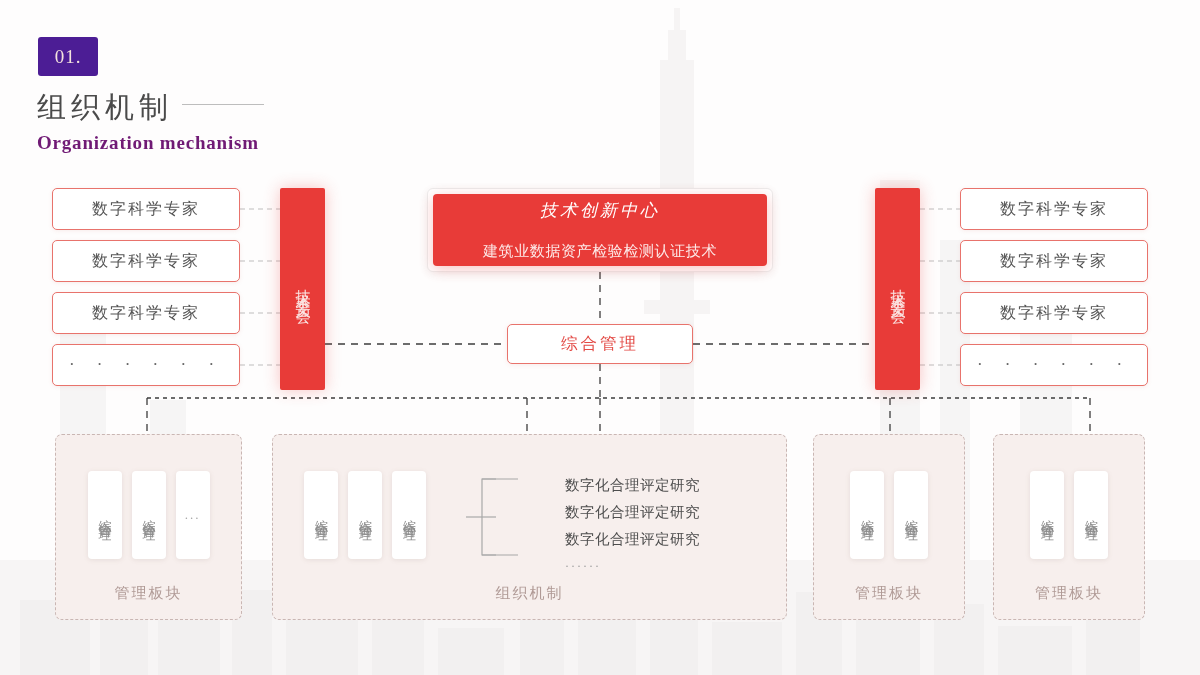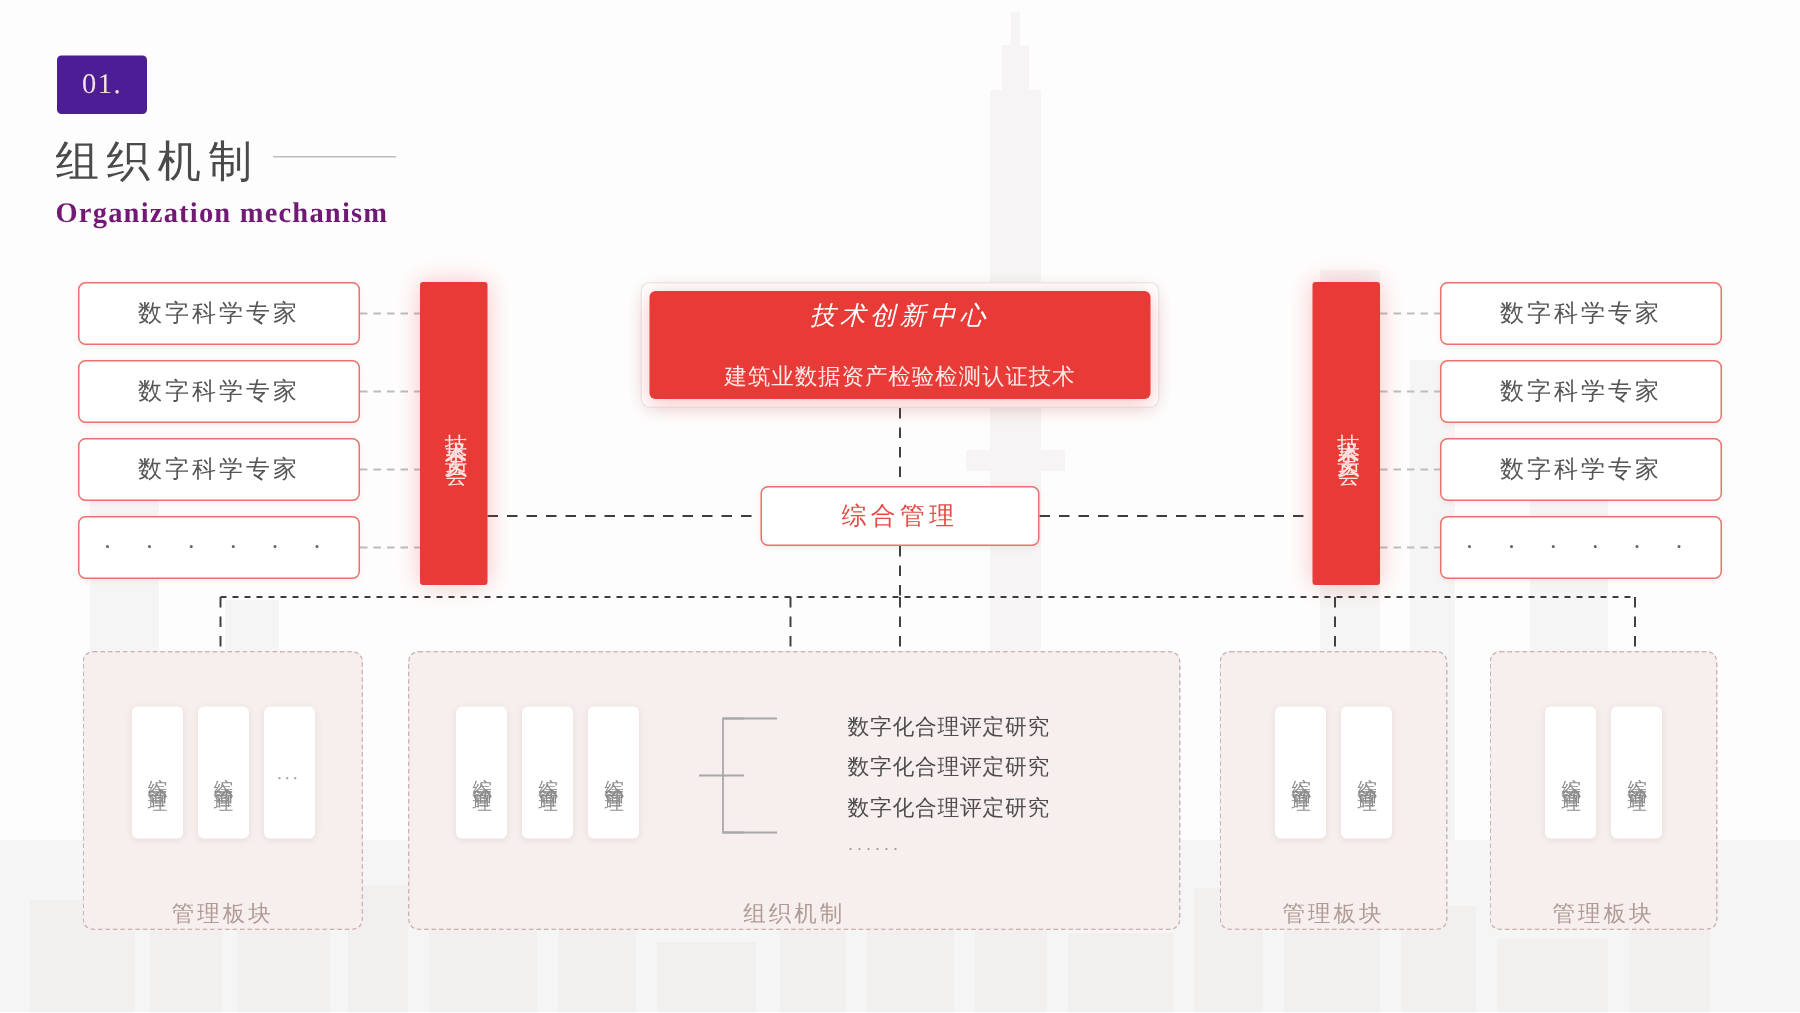--- a/index.html
+++ b/index.html
@@ -115,21 +115,21 @@
   }
 
   
   .panel {
     position: absolute;
     background: #f7efed;
     border: 1.4px dashed #c9b6b3;
     border-radius: 7px;
   }
   .panel-label {
-    position: absolute; bottom: 0; left: 0; width: 100%;
+    position: absolute; bottom: 16px; left: 0; width: 100%;
     text-align: center; font-size: 15px; color: #b09a96; letter-spacing: 2px;
   }
   .card-row {
     position: absolute; left: 0; top: 36px; width: 100%;
     display: flex; justify-content: center; gap: 10px;
   }
   .card-row.left-anchor { justify-content: flex-start; padding-left: 31px; }
   .mcard {
     width: 34px; height: 88px;
     background: #ffffff; border-radius: 4px;

